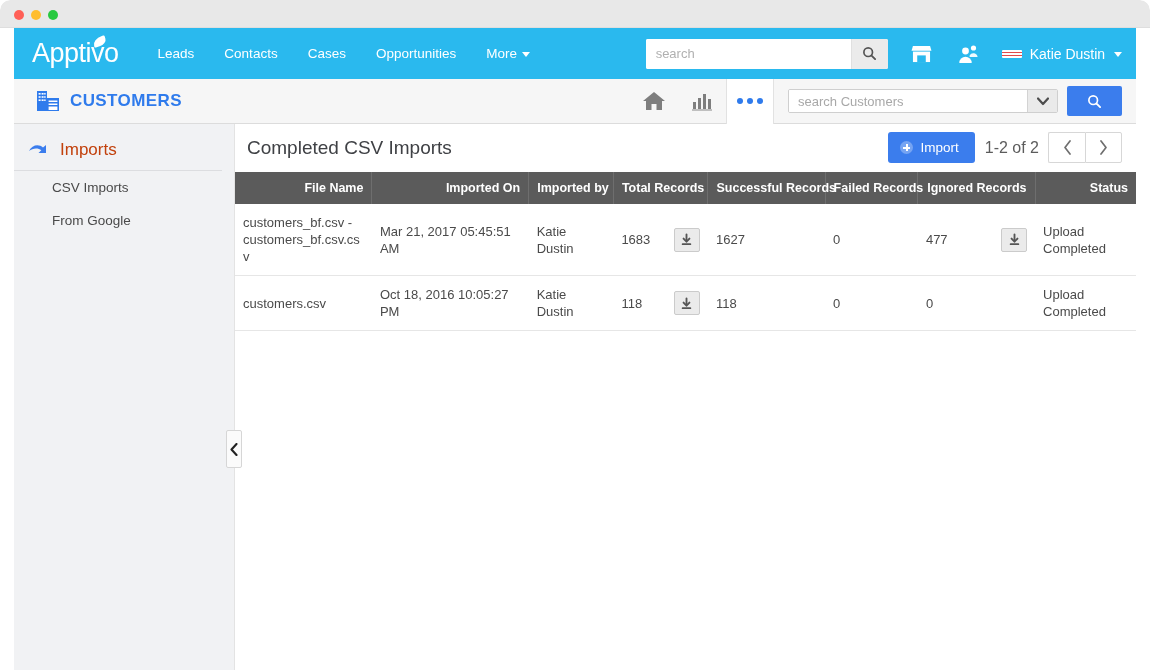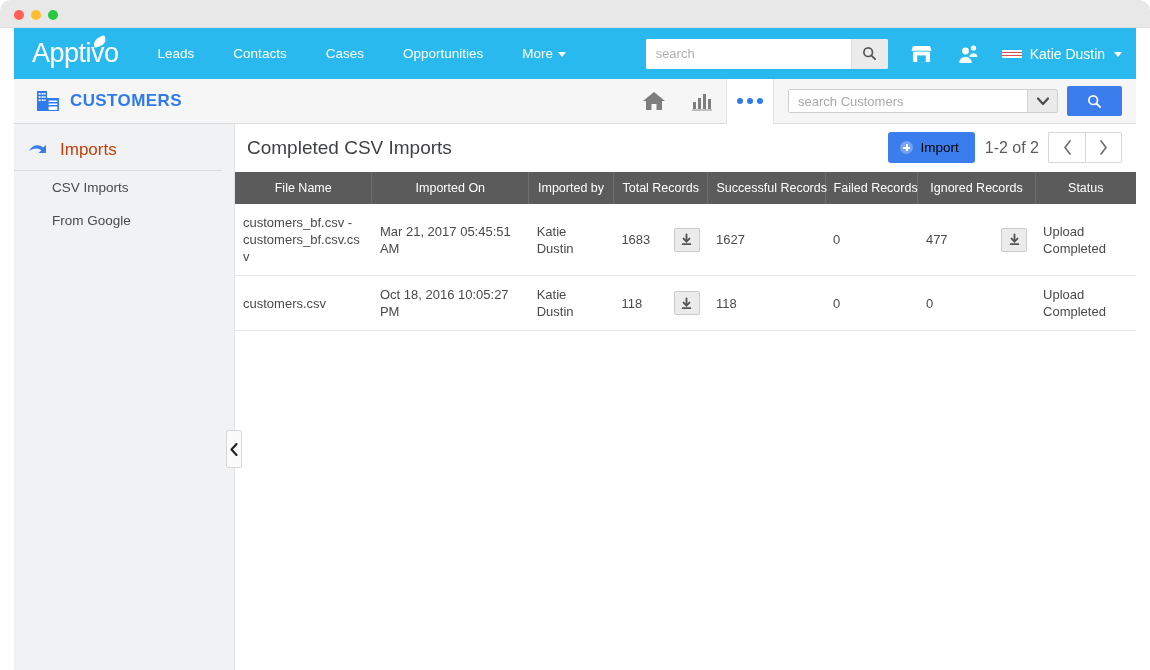--- a/index.html
+++ b/index.html
@@ -68,21 +68,21 @@
     user-select: none;
   }
   .logo .leaf {
     position: absolute;
     left: 61px; top: -3px;
     width: 13px; height: 9px;
     background: #ffffff;
     border-radius: 80% 10% 60% 10%;
     transform: rotate(-18deg);
   }
-  .navitems { display: flex; align-items: center; gap: 13px; }
+  .navitems { display: flex; align-items: center; gap: 4px; }
   .navlink {
     color: #ffffff;
     font-size: 13.5px;
     padding: 6px 13px;
     text-decoration: none;
     white-space: nowrap;
     cursor: pointer;
   }
   .caret-down {
     display: inline-block;
@@ -288,21 +288,21 @@
     font-weight: normal;
   }
   .main-head-right {
     position: absolute;
     right: 14px; top: 8px;
     display: flex; align-items: center;
   }
   .import-btn {
     background: #3b7ded;
     border: none;
-    color: #000000;
+    color: #ffffff;
     height: 31px;
     padding: 0 16px 0 12px;
     border-radius: 3px;
     font-size: 13.5px;
     display: flex; align-items: center; gap: 7px;
     cursor: pointer;
     font-family: "Liberation Sans", sans-serif;
   }
   .plus-circle {
     width: 13px; height: 13px;
@@ -340,22 +340,22 @@
   table.grid {
     width: 100%;
     border-collapse: collapse;
     font-size: 13px;
     table-layout: fixed;
   }
   table.grid thead th {
     background: #5b5b5b;
     color: #ffffff;
     font-size: 12.5px;
-    font-weight: normal;
-    text-align: center;
+    font-weight: bold;
+    text-align: right;
     padding: 9px 8px;
     border-right: 1px solid #6e6e6e;
     white-space: nowrap;
     margin-top: 16px;
   }
   table.grid thead th:last-child { border-right: none; }
   table.grid tbody td {
     padding: 10px 8px;
     border-bottom: 1px solid #e6e6e6;
     color: #4a4a4a;

